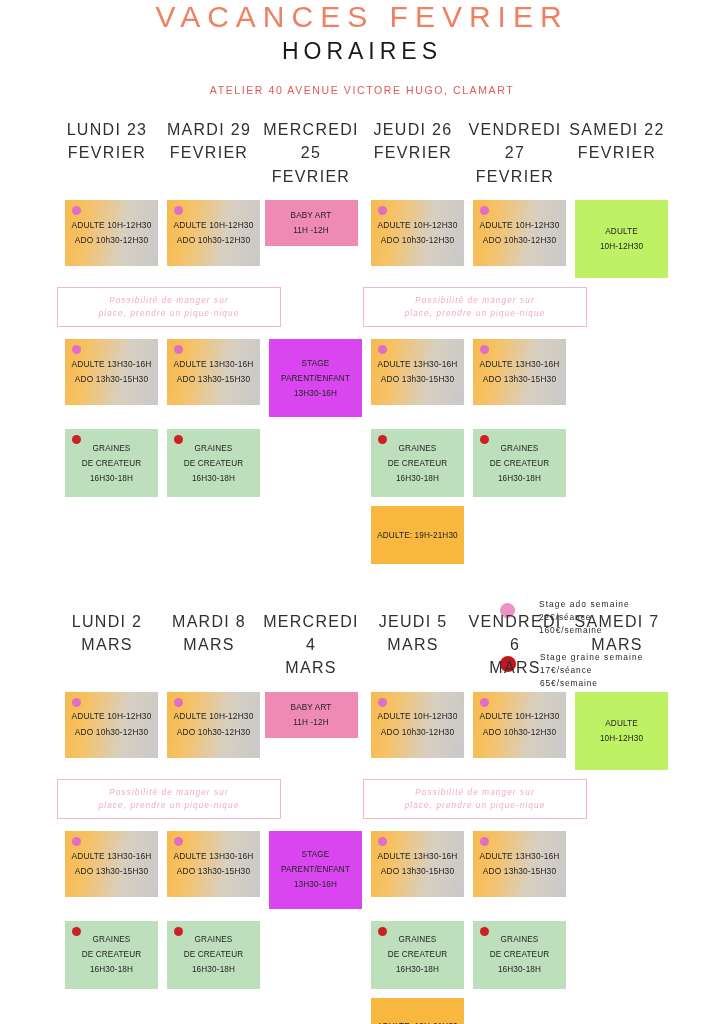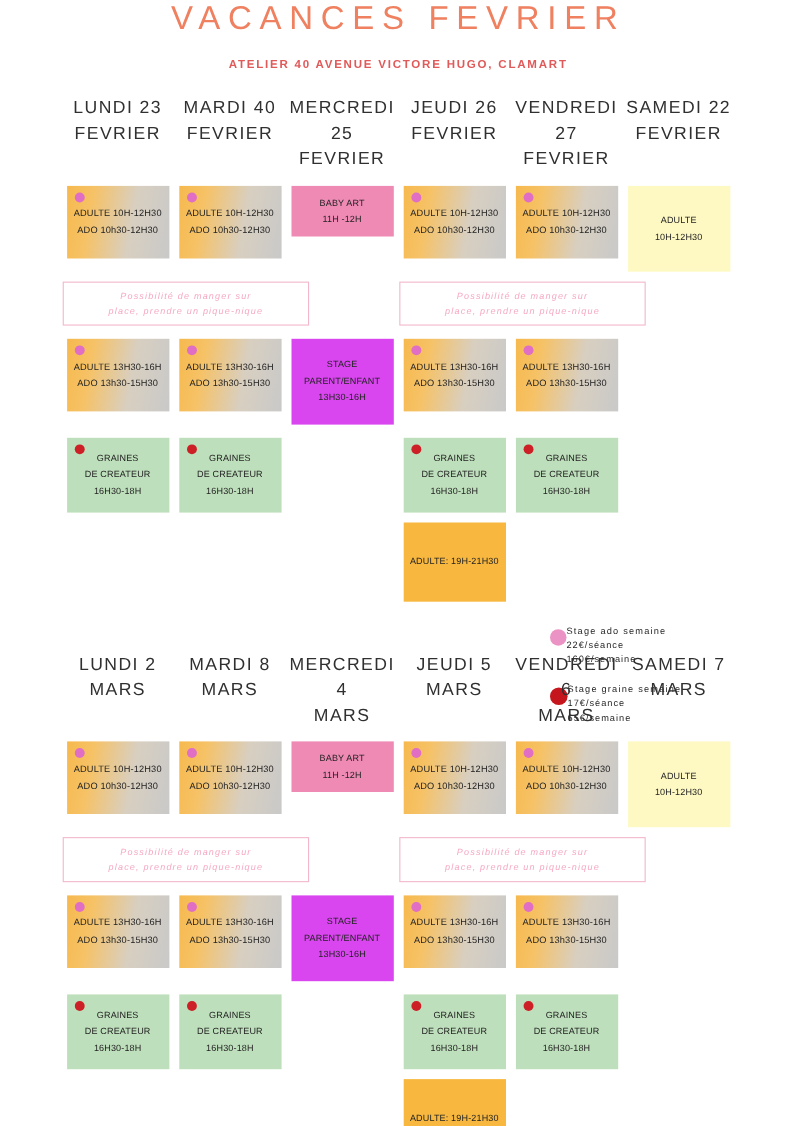--- a/index.html
+++ b/index.html
@@ -33,21 +33,21 @@
     letter-spacing: 5px;
     color: #1a1a1a;
     font-weight: 400;
     margin: 6px 0 0 0;
     line-height: 1.1;
   }
   .title-address {
     font-size: 10.5px;
     letter-spacing: 1.6px;
     color: #e05a5a;
-    font-weight: 700;
+    font-weight: 400;
     margin-top: 20px;
   }
 
   
   .week {
     position: relative;
     width: 724px;
   }
   .week-feb { margin-top: 22px; }
   .week-mar { margin-top: 46px; }
@@ -70,21 +70,21 @@
   .grid {
     display: flex;
     padding: 0 56px;
     box-sizing: border-box;
     margin-top: 12px;
   }
   .col {
     flex: 1 1 0;
     display: flex;
     flex-direction: column;
-    align-items: center;
+    align-items: flex-end;
   }
 
   
   .card {
     width: 93px;
     box-sizing: border-box;
     position: relative;
     display: flex;
     flex-direction: column;
     align-items: center;
@@ -98,24 +98,24 @@
   .card .ln { display: block; margin: 3px 0; white-space: nowrap; }
 
   .card-session {
     height: 66px;
     background: linear-gradient(100deg, #f6b94e 0%, #f6c266 24%, #d8cfc0 62%, #c9c9c9 100%);
   }
   .card-session .ln { font-size: 8.4px; }
 
   .card-solid-orange {
     height: 78px;
-    background: #fef9c3;
+    background: #bef264;
   }
   .card-evening {
-    height: 72px;
+    height: 58px;
     background: #f8b83f;
     justify-content: center;
   }
   .card-babyart {
     height: 46px;
     background: #ef8ab5;
     align-self: center;
   }
   .card-stage {
     height: 78px;
@@ -175,21 +175,21 @@
     position: absolute;
     display: flex;
     flex-direction: column;
     gap: 14px;
   }
   .legend-feb { left: 500px; top: 480px; }
 
   .legend-item {
     display: flex;
     align-items: flex-start;
-    gap: 0;
+    gap: 24px;
   }
   .legend-dot {
     border-radius: 50%;
     flex: 0 0 auto;
     margin-top: 5px;
   }
   .legend-dot-ado { width: 15px; height: 15px; background: #eb93c4; }
   .legend-dot-graine { width: 16px; height: 16px; background: #c4161c; }
   .legend-text {
     font-size: 8.4px;
@@ -198,32 +198,33 @@
     color: #1f1f1f;
   }
   .legend-text .ln { display: block; }
   .legend-text .lt-title { letter-spacing: 1.1px; }
 </style>
 </head>
 <body>
 
 <div class="poster-header">
   <div class="title-main">VACANCES FEVRIER</div>
+  <div class="title-sub">HORAIRES</div>
   <div class="title-address">ATELIER 40 AVENUE VICTORE HUGO, CLAMART</div>
 </div>
 
 <div id="weeks-root">
     <div class="week week-feb">
       <div class="day-headers">
         <div class="day-head">
           <span class="dh-line">LUNDI 23</span>
           <span class="dh-line">FEVRIER</span>
         </div>
         <div class="day-head">
-          <span class="dh-line">MARDI 40</span>
+          <span class="dh-line">MARDI 29</span>
           <span class="dh-line">FEVRIER</span>
         </div>
         <div class="day-head">
           <span class="dh-line">MERCREDI 25</span>
           <span class="dh-line">FEVRIER</span>
         </div>
         <div class="day-head">
           <span class="dh-line">JEUDI 26</span>
           <span class="dh-line">FEVRIER</span>
         </div>

